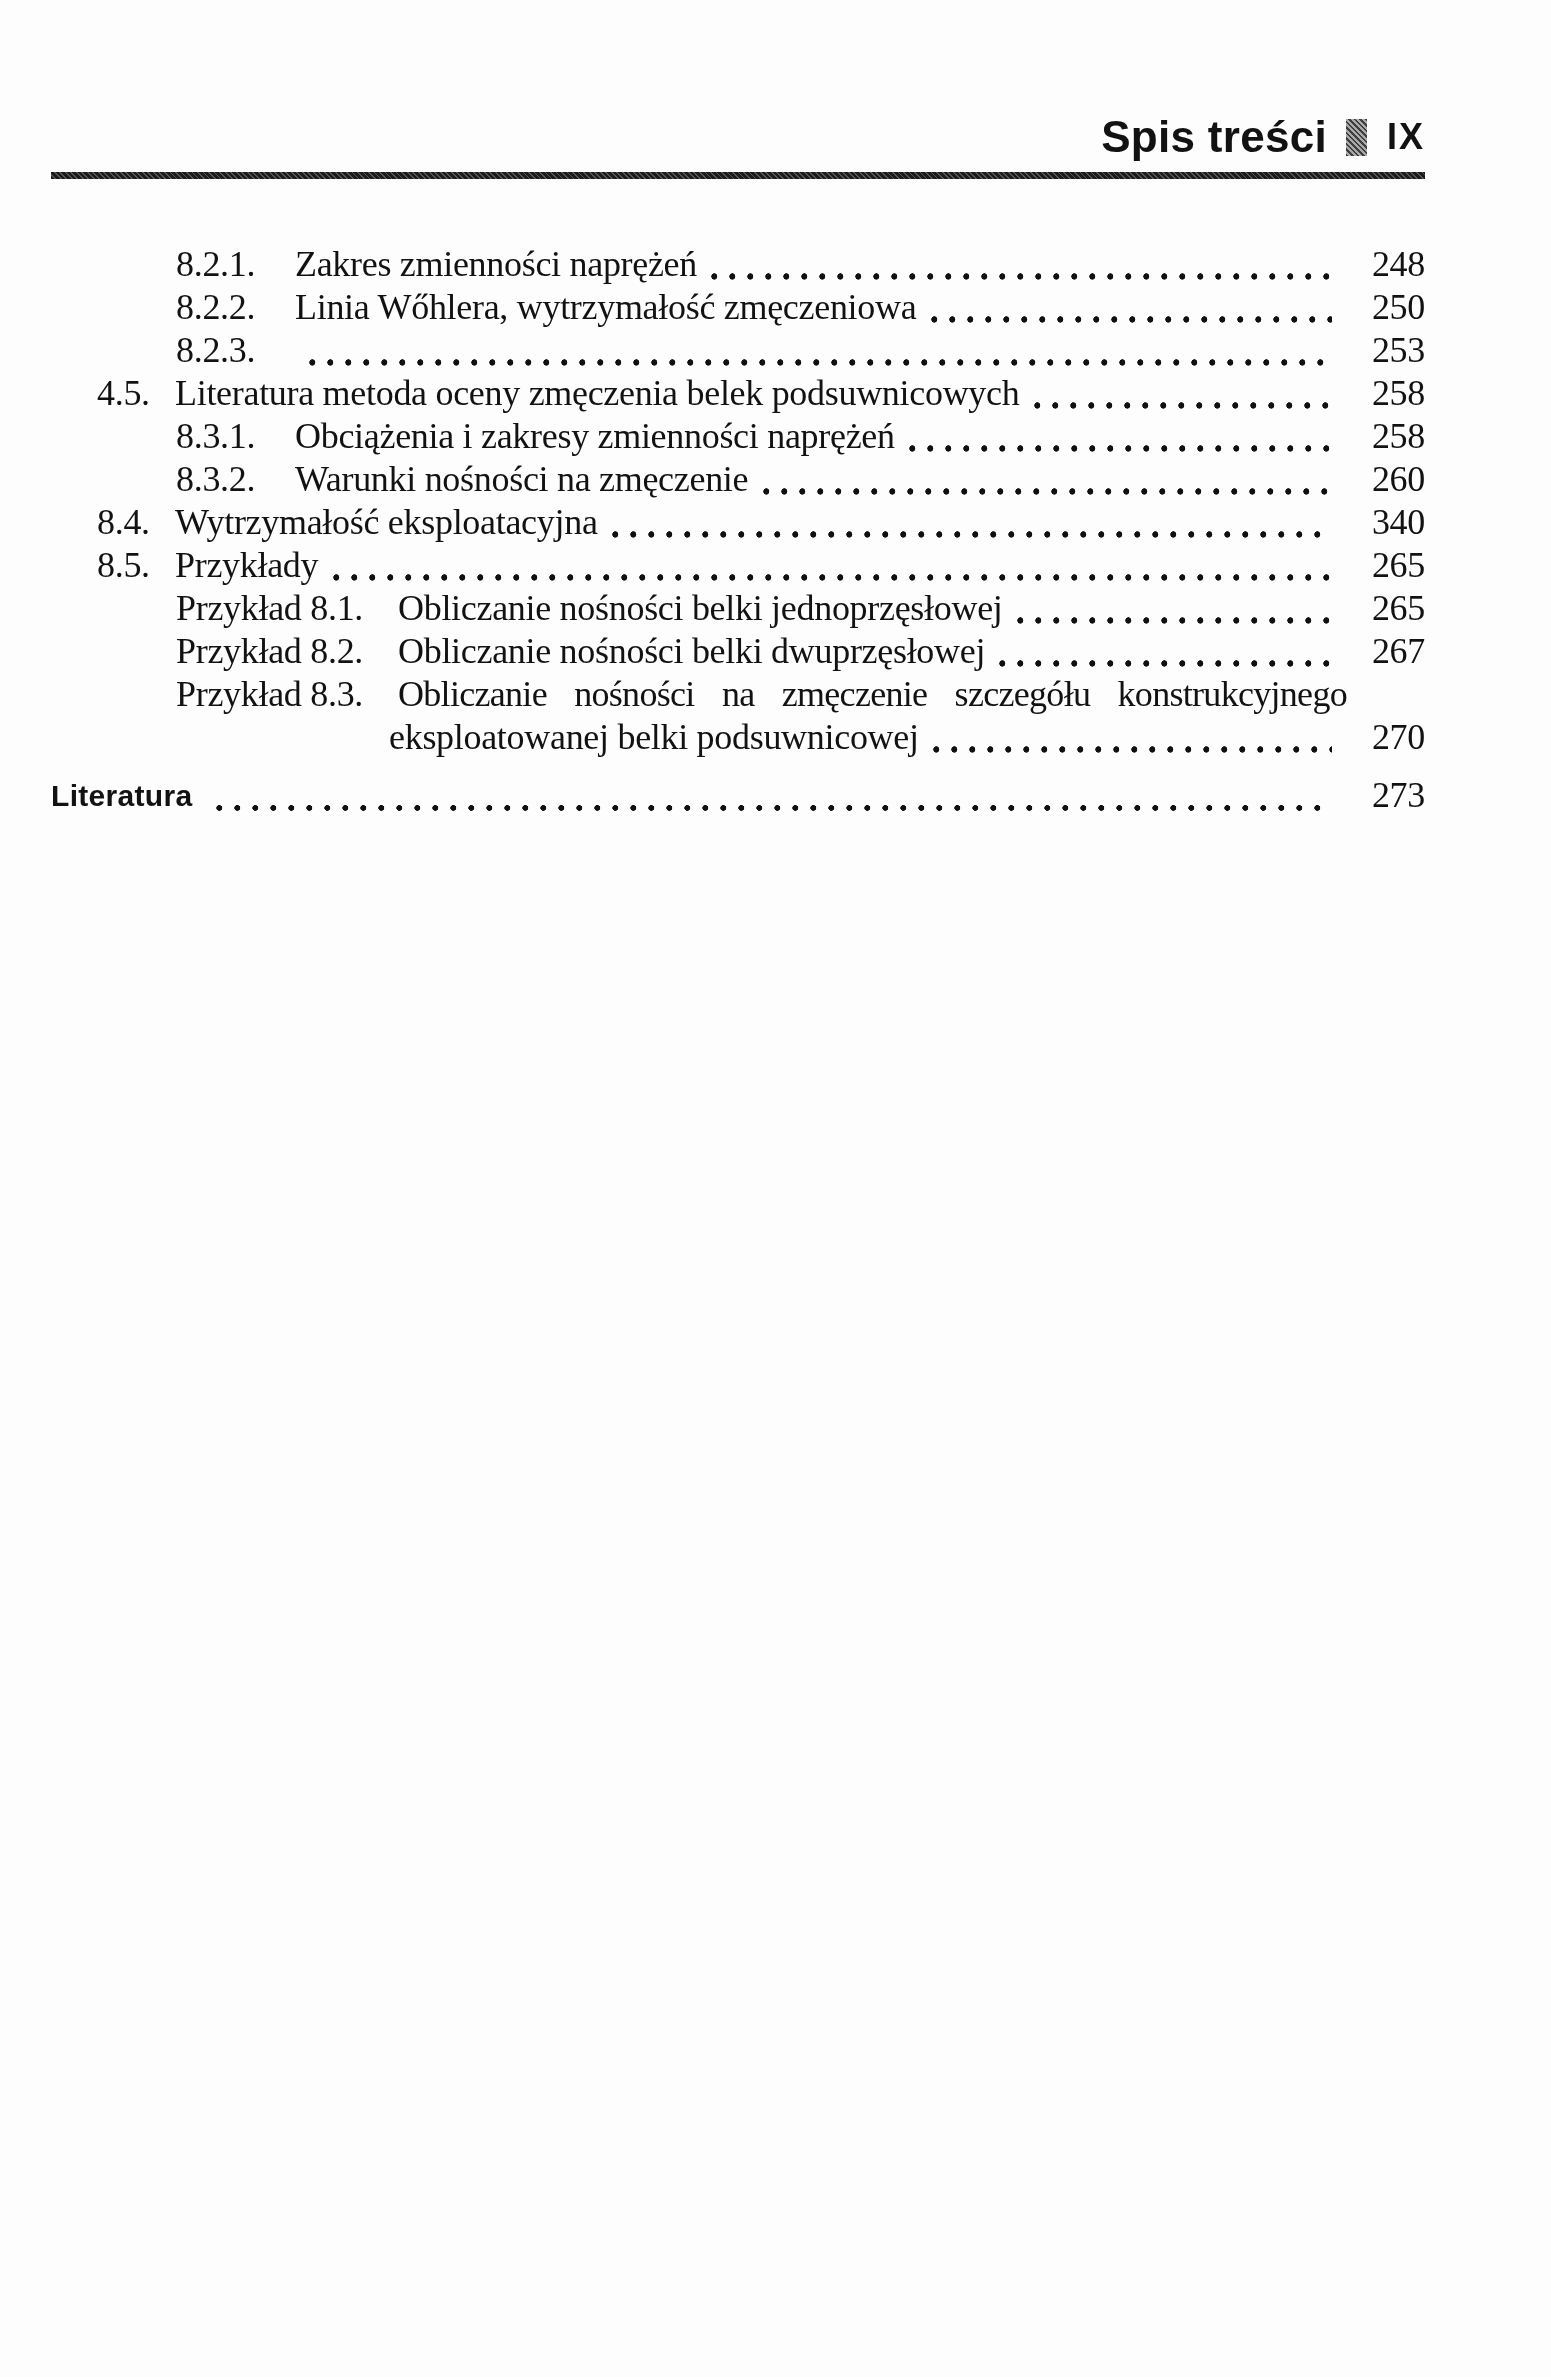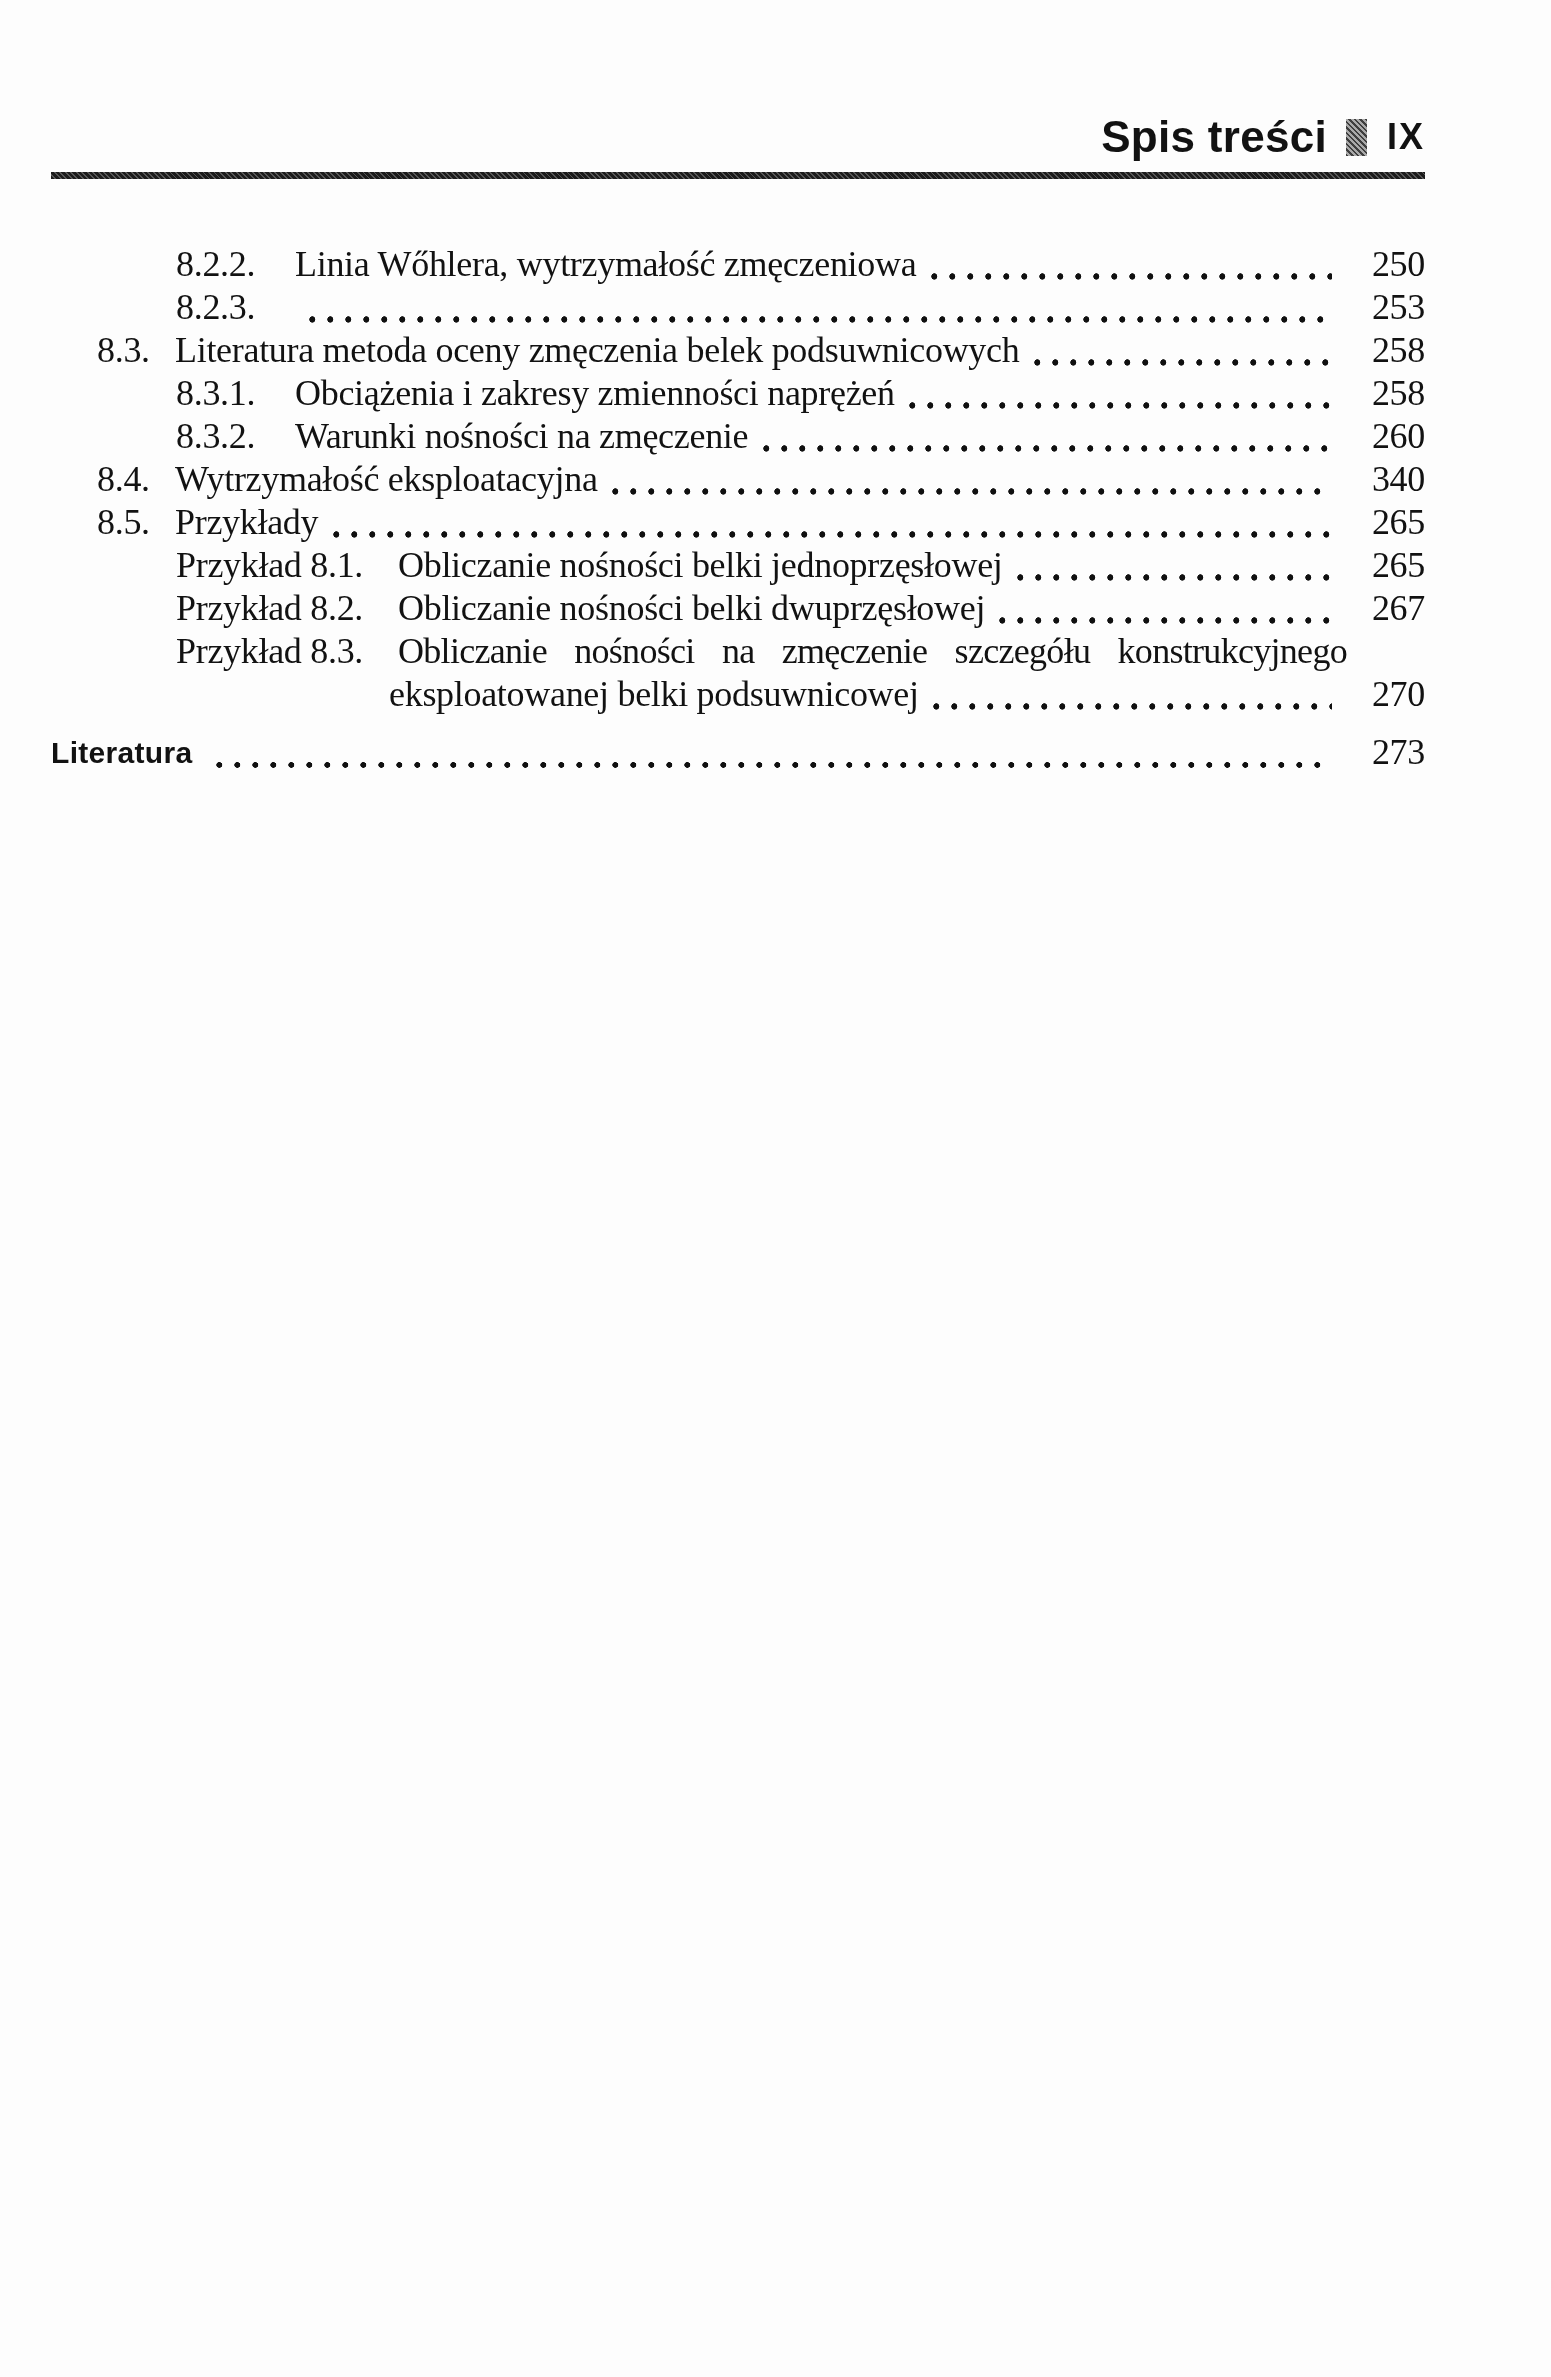--- a/index.html
+++ b/index.html
@@ -116,36 +116,42 @@
     <div class="runhead">
       <span class="rh-title">Spis treści</span>
       <span class="rh-block"></span>
       <span class="rh-page">IX</span>
     </div>
 
     <div class="rule"></div>
 
     <div class="toc">
 
+      <div class="row l3">
+        <span class="num">8.2.1.</span>
+        <span class="title">Zakres zmienności naprężeń</span>
+        <span class="leader"></span>
+        <span class="pagenum">248</span>
+      </div>
 
       <div class="row l3">
         <span class="num">8.2.2.</span>
         <span class="title">Linia Wőhlera, wytrzymałość zmęczeniowa</span>
         <span class="leader"></span>
         <span class="pagenum">250</span>
       </div>
 
       <div class="row l3">
         <span class="num">8.2.3.</span>
         <span class="leader"></span>
         <span class="pagenum">253</span>
       </div>
 
       <div class="row l2">
-        <span class="num">8.3.</span>
+        <span class="num">4.5.</span>
         <span class="title">Literatura metoda oceny zmęczenia belek podsuwnicowych</span>
         <span class="leader"></span>
         <span class="pagenum">258</span>
       </div>
 
       <div class="row l3">
         <span class="num">8.3.1.</span>
         <span class="title">Obciążenia i zakresy zmienności naprężeń</span>
         <span class="leader"></span>
         <span class="pagenum">258</span>

